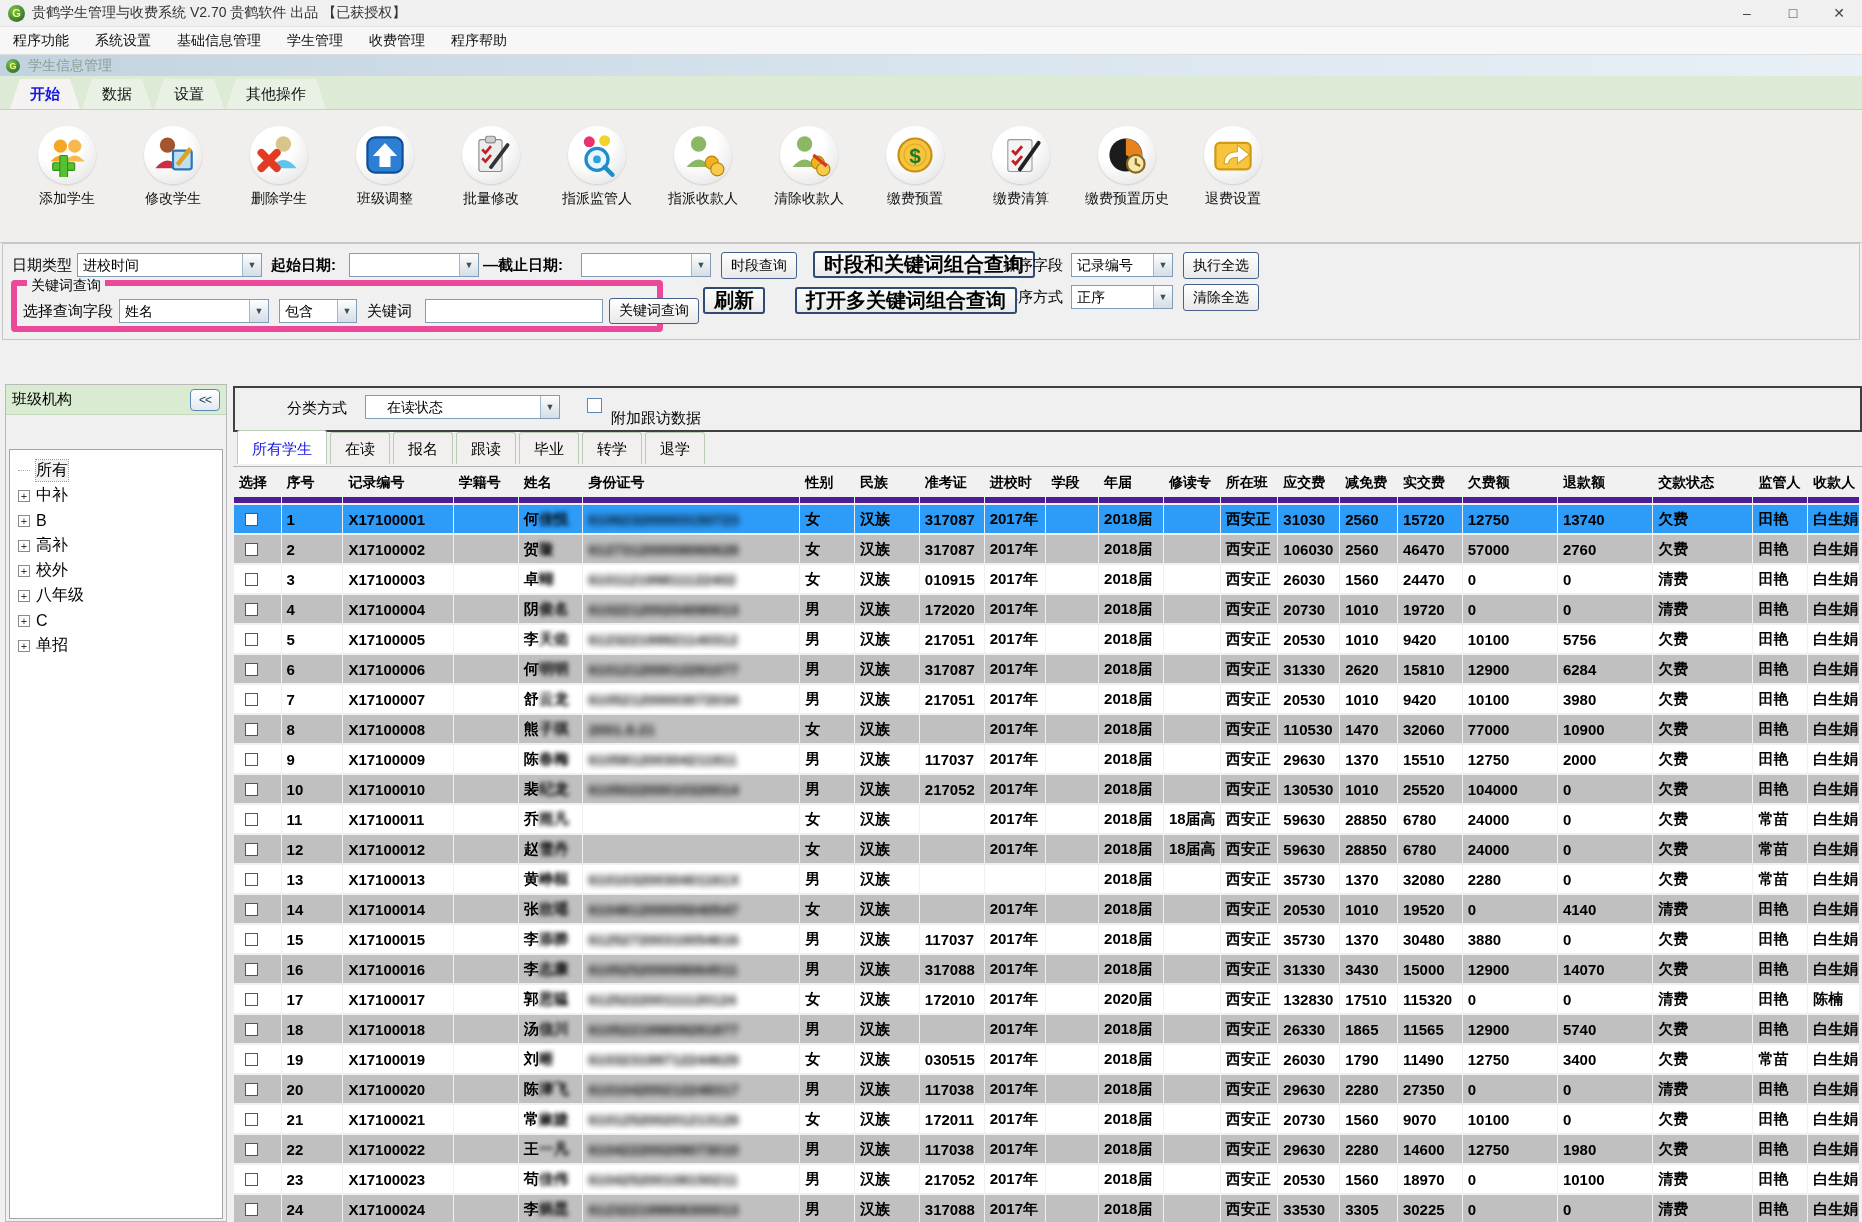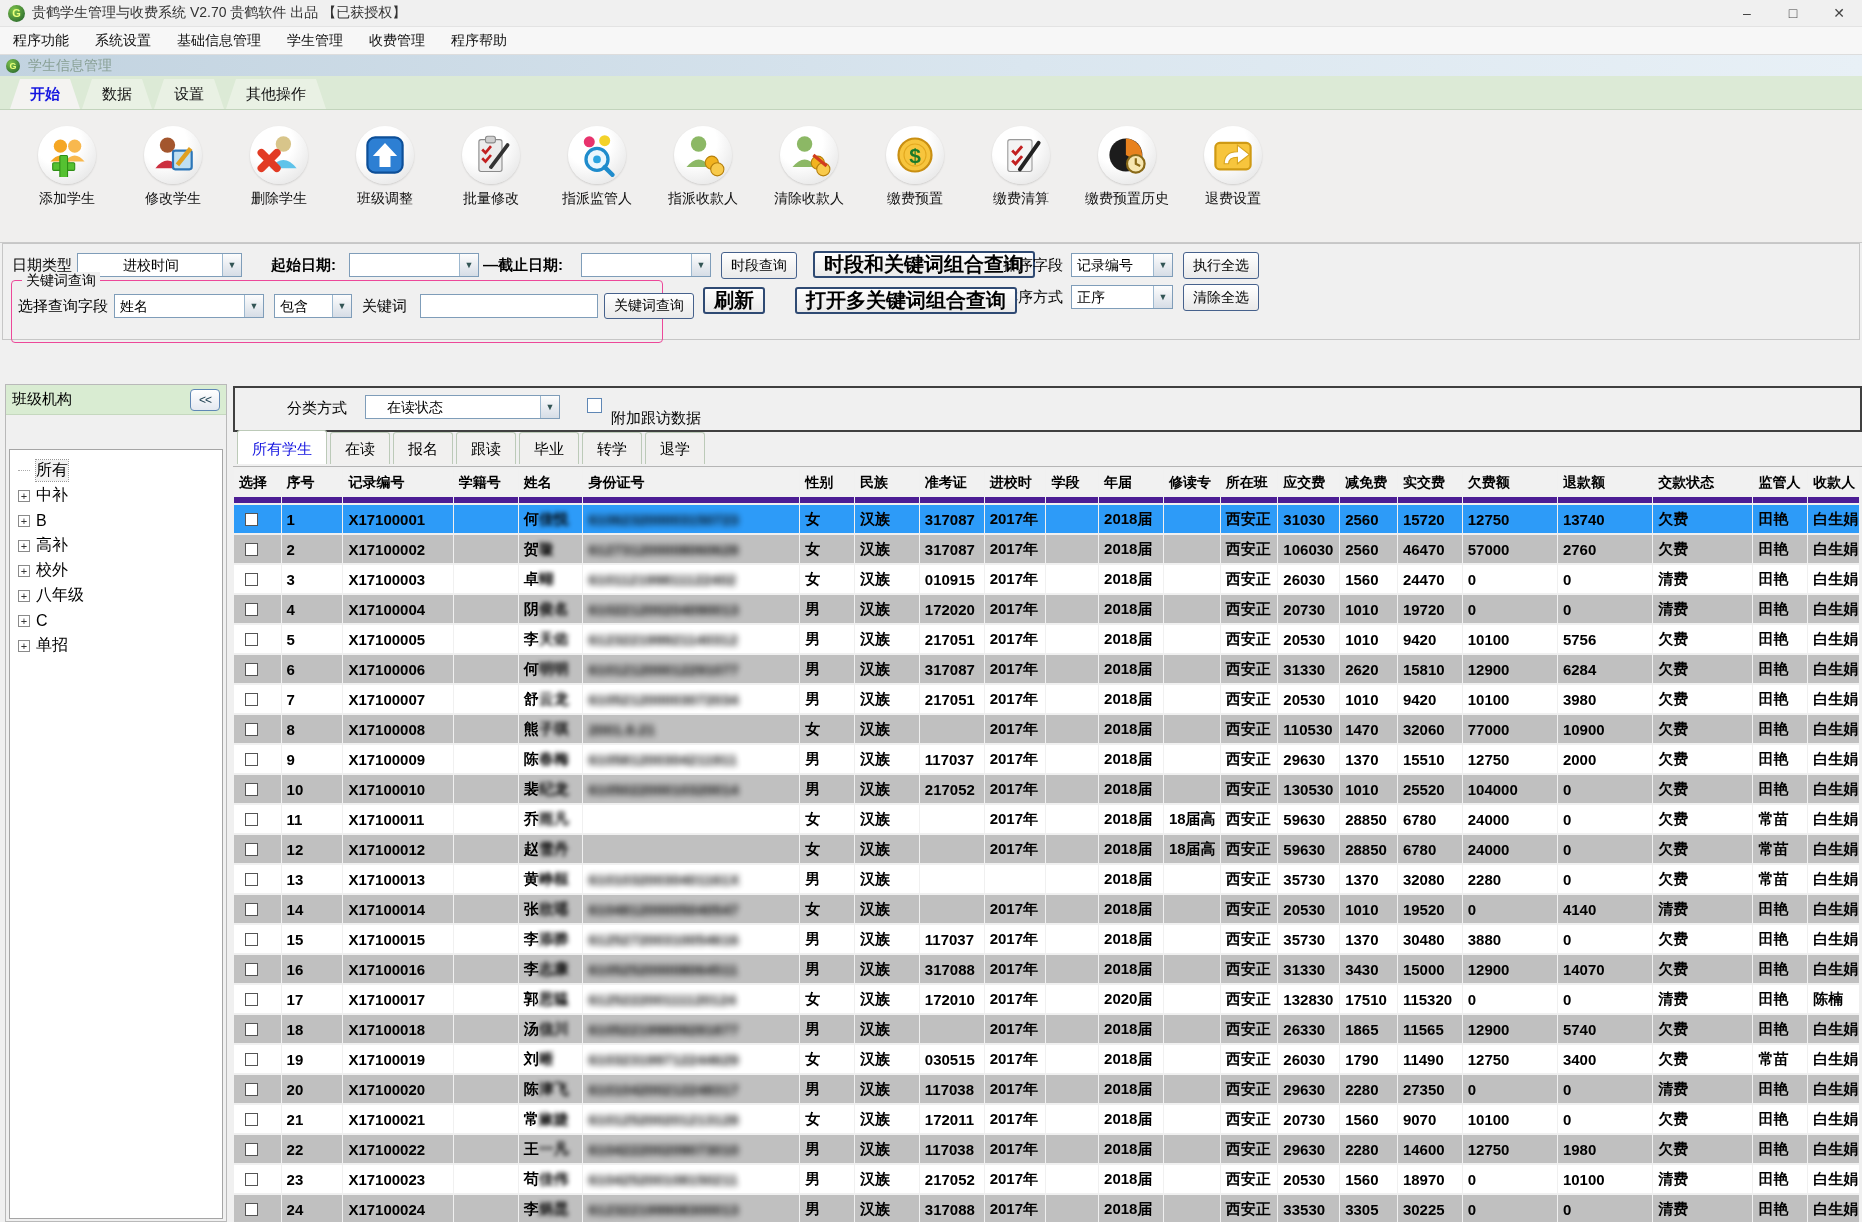--- a/index.html
+++ b/index.html
@@ -55,22 +55,22 @@
   .combo { position:absolute; display:flex; height:24px; border:1px solid #7f9db9; background:#fff; }
   .combo .cv { flex:1; padding:3px 5px; font-size:14px; color:#000; overflow:hidden; white-space:nowrap; }
   .combo .cbtn { width:19px; border-left:1px solid #9db8cf; background:linear-gradient(#fdfdfd,#d6dde6);
     display:flex; align-items:center; justify-content:center; font-size:9px; color:#355; }
   .tinput { position:absolute; height:24px; border:1px solid #7f9db9; background:#fff;
     font-size:14px; padding:0 4px; font-family:inherit; }
   .btn { position:absolute; height:27px; border:1px solid #46618c; border-radius:3px;
     background:linear-gradient(#ffffff,#e9e9e9); font-size:14px; color:#000; padding:0 9px;
     display:flex; align-items:center; justify-content:center; white-space:nowrap; }
   .btn.bold { font-weight:700; border:2px solid #2f4a73; font-size:20px; }
-  .groupbox { position:absolute; left:8px; top:36px; width:652px; height:63px;
-    border:1px solid #ec4899; border-radius:4px; }
+  .groupbox { position:absolute; left:8px; top:36px; width:652px; height:52px;
+    border:6px solid #ec4899; border-radius:4px; }
   .groupbox .gtitle { position:absolute; top:-9px; left:10px; background:#f0f0f0;
     padding:0 4px; font-size:14px; color:#000; }
 
   
   .main { position:absolute; top:380px; left:0; right:0; bottom:0; background:#f0f0f0; }
 
   
   .sidebar { position:absolute; top:4px; left:5px; width:222px; bottom:0;
     border:1px solid #b9b9b9; background:#f0f0f0; }
   .sidebar-header { height:30px; background:#d9ecd2; display:flex; align-items:center;
@@ -277,21 +277,21 @@
             <rect x="4" y="9" width="32" height="24" rx="4" fill="#f7c53d" stroke="#cf9a14" stroke-width="2"></rect>
             <path d="M12 28q0-11 12-11 L24 11 L35 19.5 L24 28 L24 22 q-8 0-8 6z" fill="#fff" stroke="#d8a41e"></path>
           </svg>
         </div>
         <div class="tool-label">退费设置</div>
       </div>
     </div>
 
   <div class="querypanel">
     <div class="qlabel" style="left:9px; top:12px;">日期类型</div>
-    <div class="combo" style="left:74px; top:9px; width:165px;padding-left:40px;">
+    <div class="combo" style="left:74px; top:9px; width:185px;">
       <span class="cv">进校时间</span>
       <span class="cbtn">▼</span>
     </div>
     <div class="qlabel" style="left:268px; top:12px; font-weight:700;">起始日期:</div>
     <div class="combo" style="left:346px; top:9px; width:130px;">
       <span class="cv"></span>
       <span class="cbtn">▼</span>
     </div>
     <div class="qlabel" style="left:480px; top:12px; font-weight:700;">—截止日期:</div>
     <div class="combo" style="left:578px; top:9px; width:130px;">

